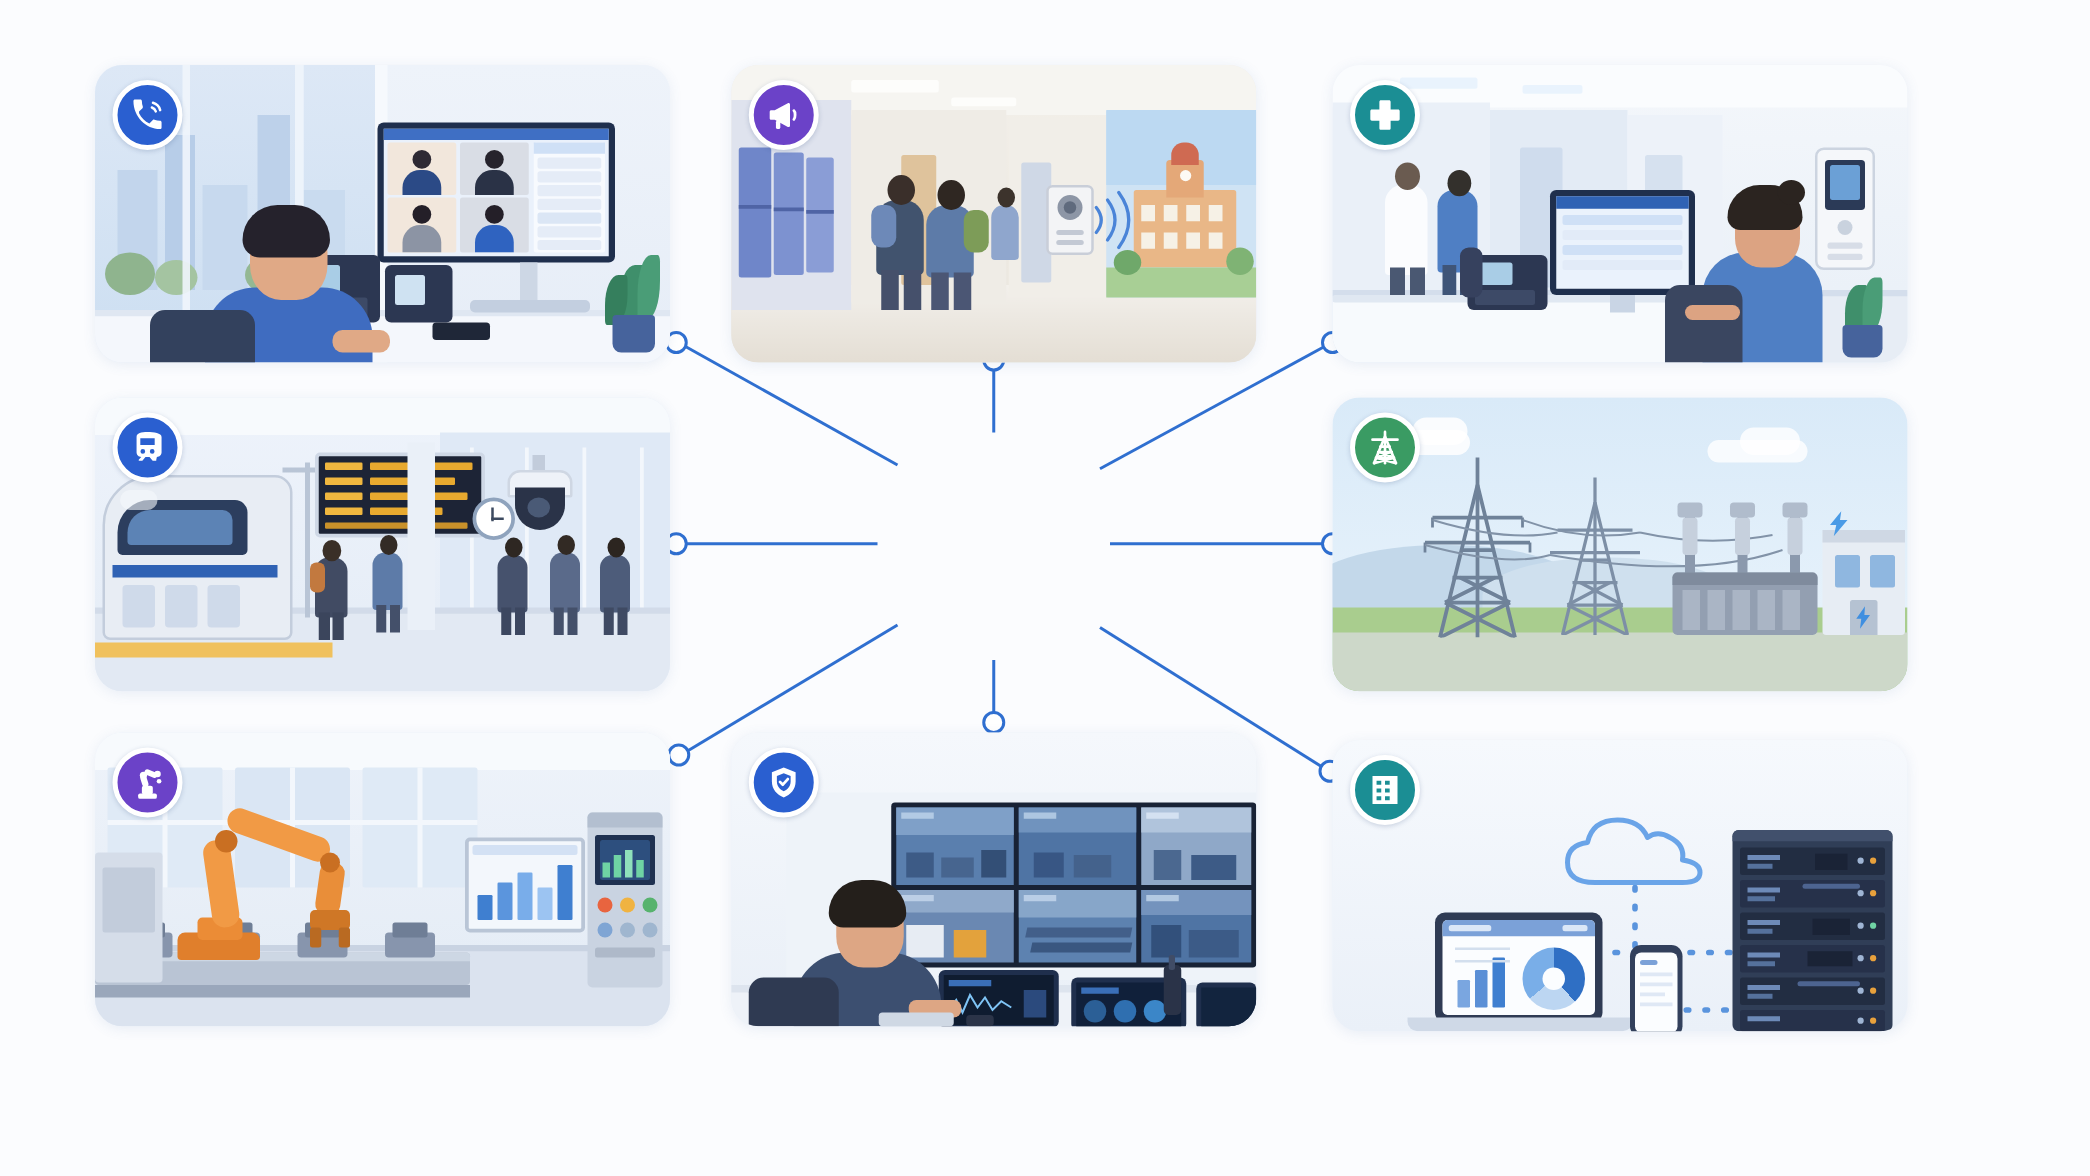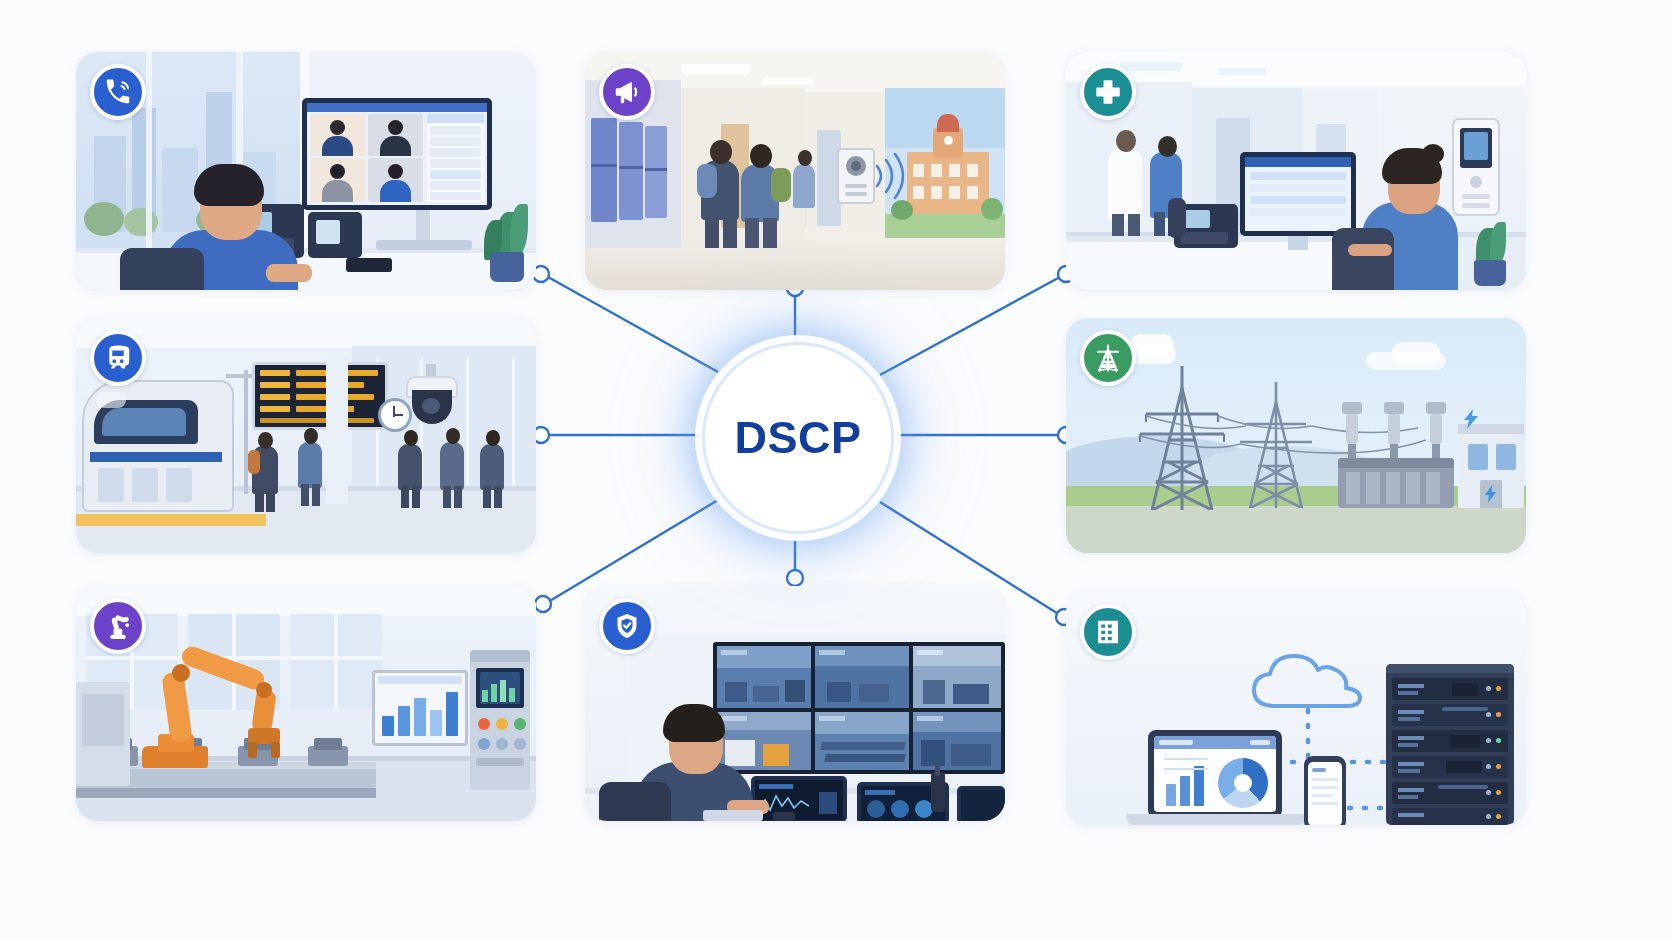--- a/index.html
+++ b/index.html
@@ -91,23 +91,20 @@
       <circle cx="795" cy="288" r="8"></circle>
       <circle cx="1066" cy="274" r="8"></circle>
       <circle cx="541" cy="435" r="8"></circle>
       <circle cx="1066" cy="435" r="8"></circle>
       <circle cx="543" cy="604" r="8"></circle>
       <circle cx="795" cy="578" r="8"></circle>
       <circle cx="1064" cy="617" r="8"></circle>
     </g>
   </svg>
 
-  <div class="hub">
-    <span class="hub-label">DSCP</span>
-  </div>
 
   <div class="panel" style="left:76px;top:52px;width:460px;height:238px;">
     <div class="scene">
 
       <div class="r" style="left:0;top:0;width:460px;height:238px;background:linear-gradient(180deg,#eef3fa,#e6edf7);"></div>
       <div class="r" style="left:0;top:0;width:230px;height:200px;background:linear-gradient(180deg,#dde8f6,#cfe0f2);"></div>
 
       <div class="r" style="left:18px;top:84px;width:32px;height:96px;background:#c2d5ec;"></div>
       <div class="r" style="left:56px;top:56px;width:24px;height:124px;background:#b7cde8;"></div>
       <div class="r" style="left:86px;top:96px;width:36px;height:84px;background:#c7d9ee;"></div>

